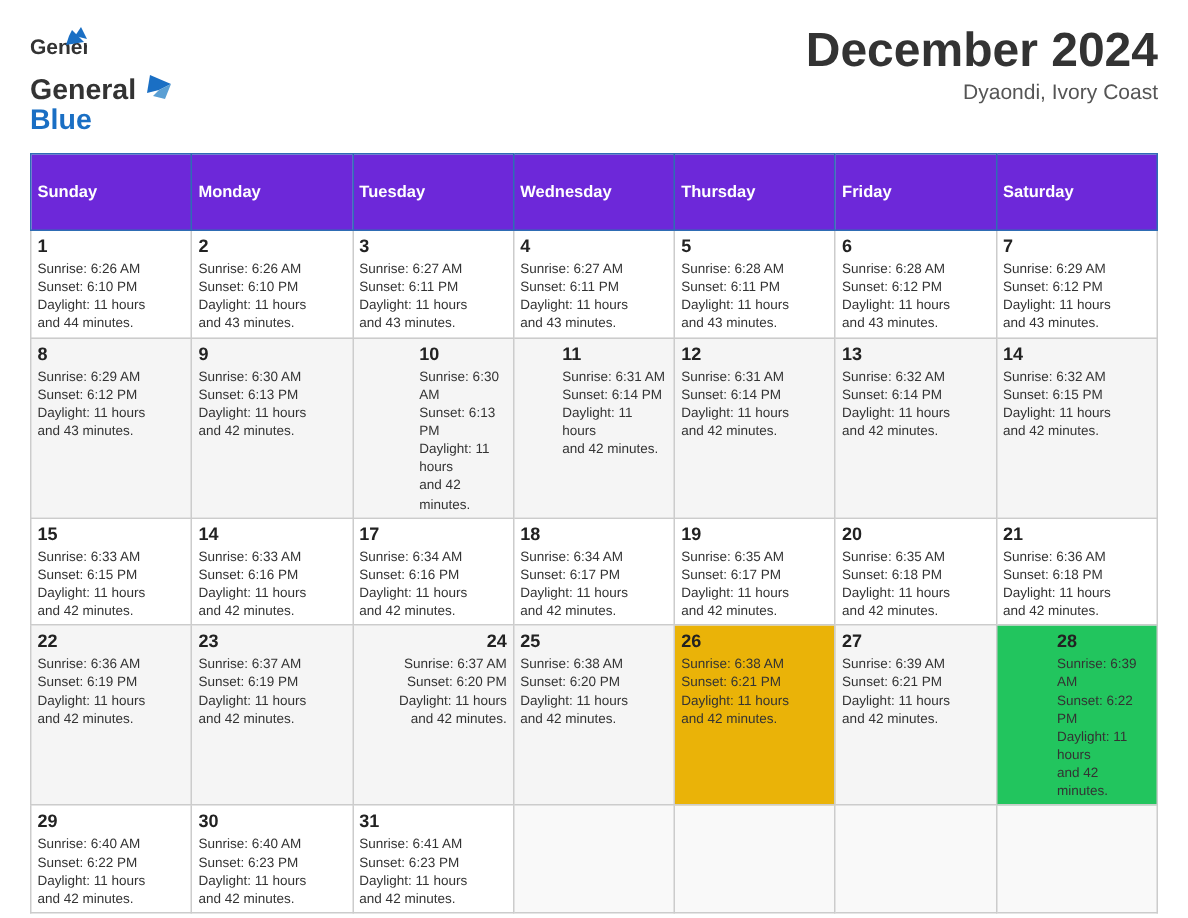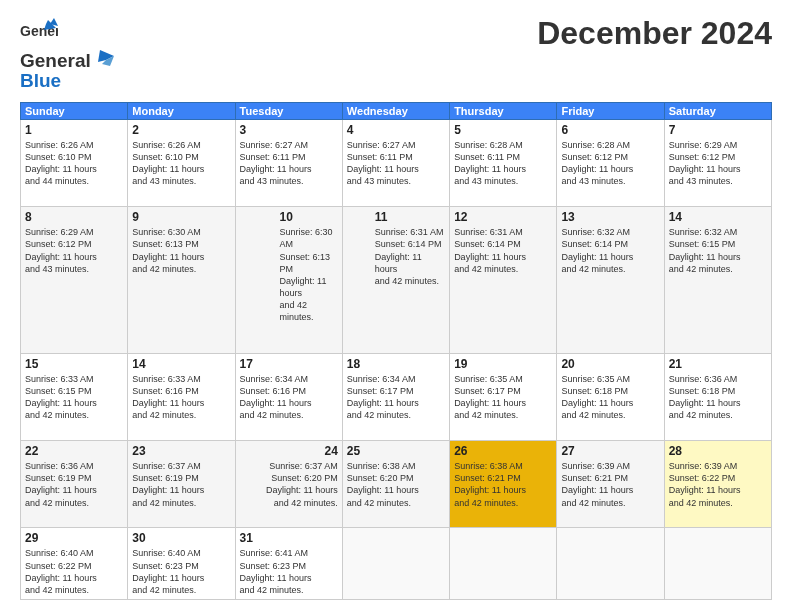--- a/index.html
+++ b/index.html
@@ -47,23 +47,23 @@
       color: #555;
       margin-top: 2px;
     }
     .calendar {
       flex: 1;
       border-collapse: collapse;
       width: 100%;
       font-size: 9.5px;
     }
     .calendar th {
-      background: #3b82f6;
+      background: #6d28d9;
       color: #fff;
-      padding: 2px 4px;
+      padding: 19px 4px;
       text-align: left;
       font-size: 11px;
       border: 1px solid #2e6db4;
     }
     .calendar td {
       border: 1px solid #ccc;
       vertical-align: top;
       padding: 3px 4px;
       width: calc(100% / 7);
       background: #fff;
@@ -109,20 +109,21 @@
         <span style="font-size:19px;font-weight:bold;color:#333;">General</span>
         <svg width="22" height="20" viewBox="0 0 22 20" style="margin-left:1px;margin-top:-2px;">
           <polygon points="8,0 22,6 14,10 6,12" fill="#1a6fc4"></polygon>
           <polygon points="14,10 22,6 18,16 10,14" fill="#5a9fd4"></polygon>
         </svg>
       </div>
       <span style="font-size:19px;font-weight:bold;color:#1a6fc4;margin-top:-2px;">Blue</span>
     </div>
     <div class="title-block">
       <div class="month-title">December 2024</div>
+      <div class="location">Dyaondi, Ivory Coast</div>
     </div>
   </div>
 
   <table class="calendar" id="cal-table">
     <thead>
       <tr id="cal-header">
           <th>Sunday</th>
           <th>Monday</th>
           <th>Tuesday</th>
           <th>Wednesday</th>
@@ -321,21 +322,21 @@
 Daylight: 11 hours
 and 42 minutes.</div>
           </td>
           <td style="background: rgb(245, 245, 245);">
             <span class="day-num">27</span>
             <div class="day-info" style="white-space: pre-line;">Sunrise: 6:39 AM
 Sunset: 6:21 PM
 Daylight: 11 hours
 and 42 minutes.</div>
           </td>
-          <td style="background: #fef9c3;">
+          <td style="background: #22c55e; padding-left: 40px;">
             <span class="day-num">28</span>
             <div class="day-info" style="white-space: pre-line;">Sunrise: 6:39 AM
 Sunset: 6:22 PM
 Daylight: 11 hours
 and 42 minutes.</div>
           </td>
         </tr>
         <tr class="last-row">
           <td>
             <span class="day-num">29</span>

